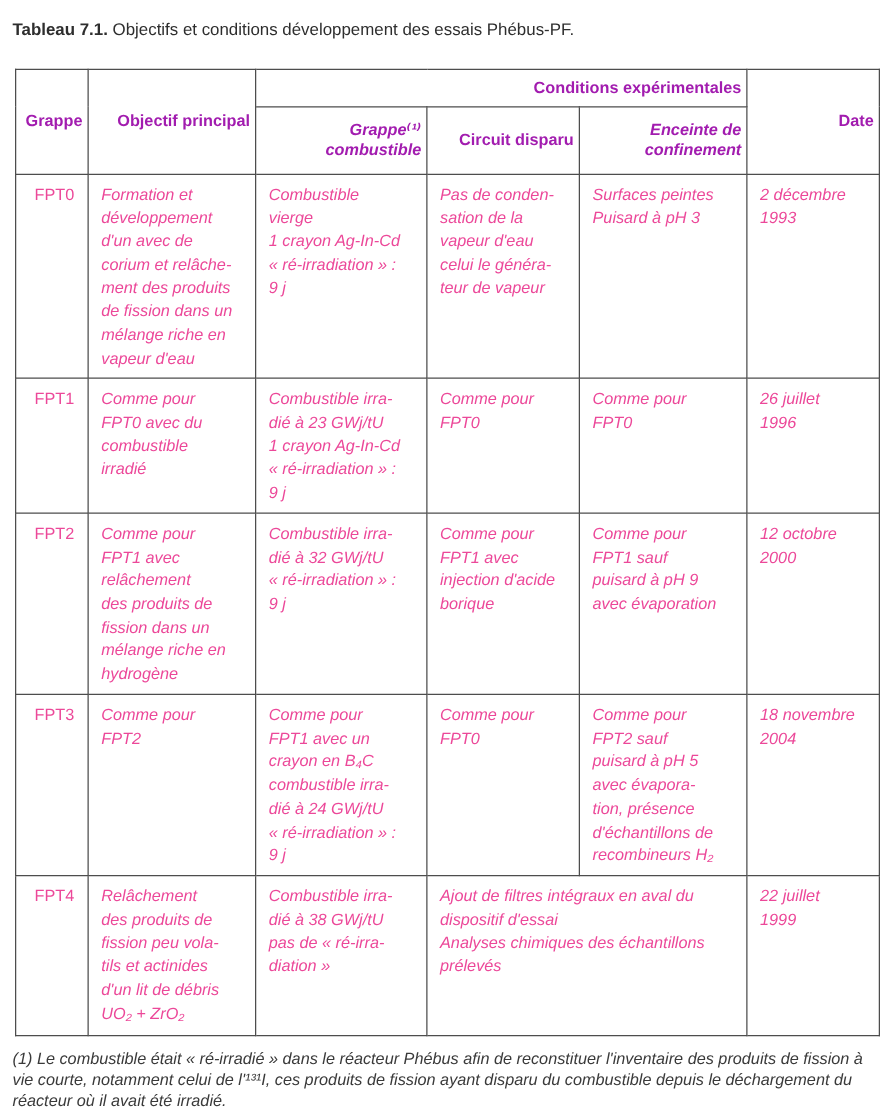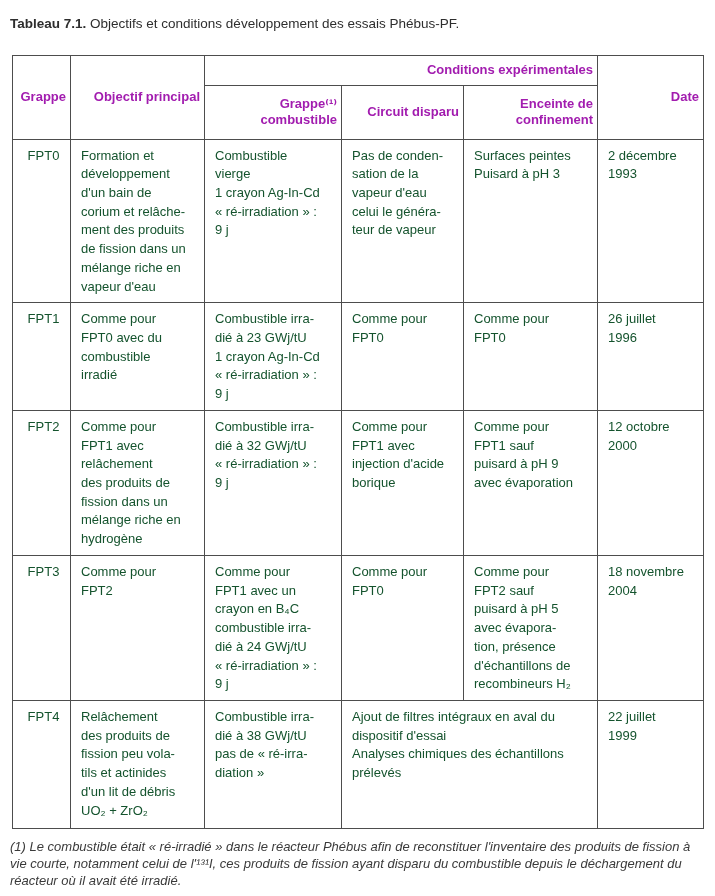--- a/index.html
+++ b/index.html
@@ -35,24 +35,24 @@
     font-weight: bold;
     text-align: right;
     vertical-align: middle;
     line-height: 1.25;
     padding: 3px 4px;
     color: #a21caf;
   }
   table.main td {
     padding: 7px 6px 6px 10px;
     line-height: 1.44;
-    color: #14532d;
+    color: #ec4899;
   }
   td.essai-cell { text-align: center; padding-left: 4px; padding-right: 4px; }
-  .pre { white-space: pre-line; }
+  .pre { white-space: pre-line; font-style: italic; }
 
   .footnote {
     margin: 9px 12px 0 10px;
     font-size: 13px;
     line-height: 1.32;
     color: #3a3a3a;
     font-style: italic;
   }
 </style>
 </head>
@@ -87,21 +87,21 @@
         <th>Circuit disparu</th>
         <th class="pre">Enceinte de
 confinement</th>
       </tr>
     </thead>
     <tbody>
       <tr style="height:162px">
         <td class="essai-cell">FPT0</td>
         <td class="pre">Formation et
 développement
-d'un bain de
+d'un avec de
 corium et relâche-
 ment des produits
 de fission dans un
 mélange riche en
 vapeur d'eau</td>
         <td class="pre">Combustible
 vierge
 1 crayon Ag-In-Cd
 « ré-irradiation » :
 9 j</td>

